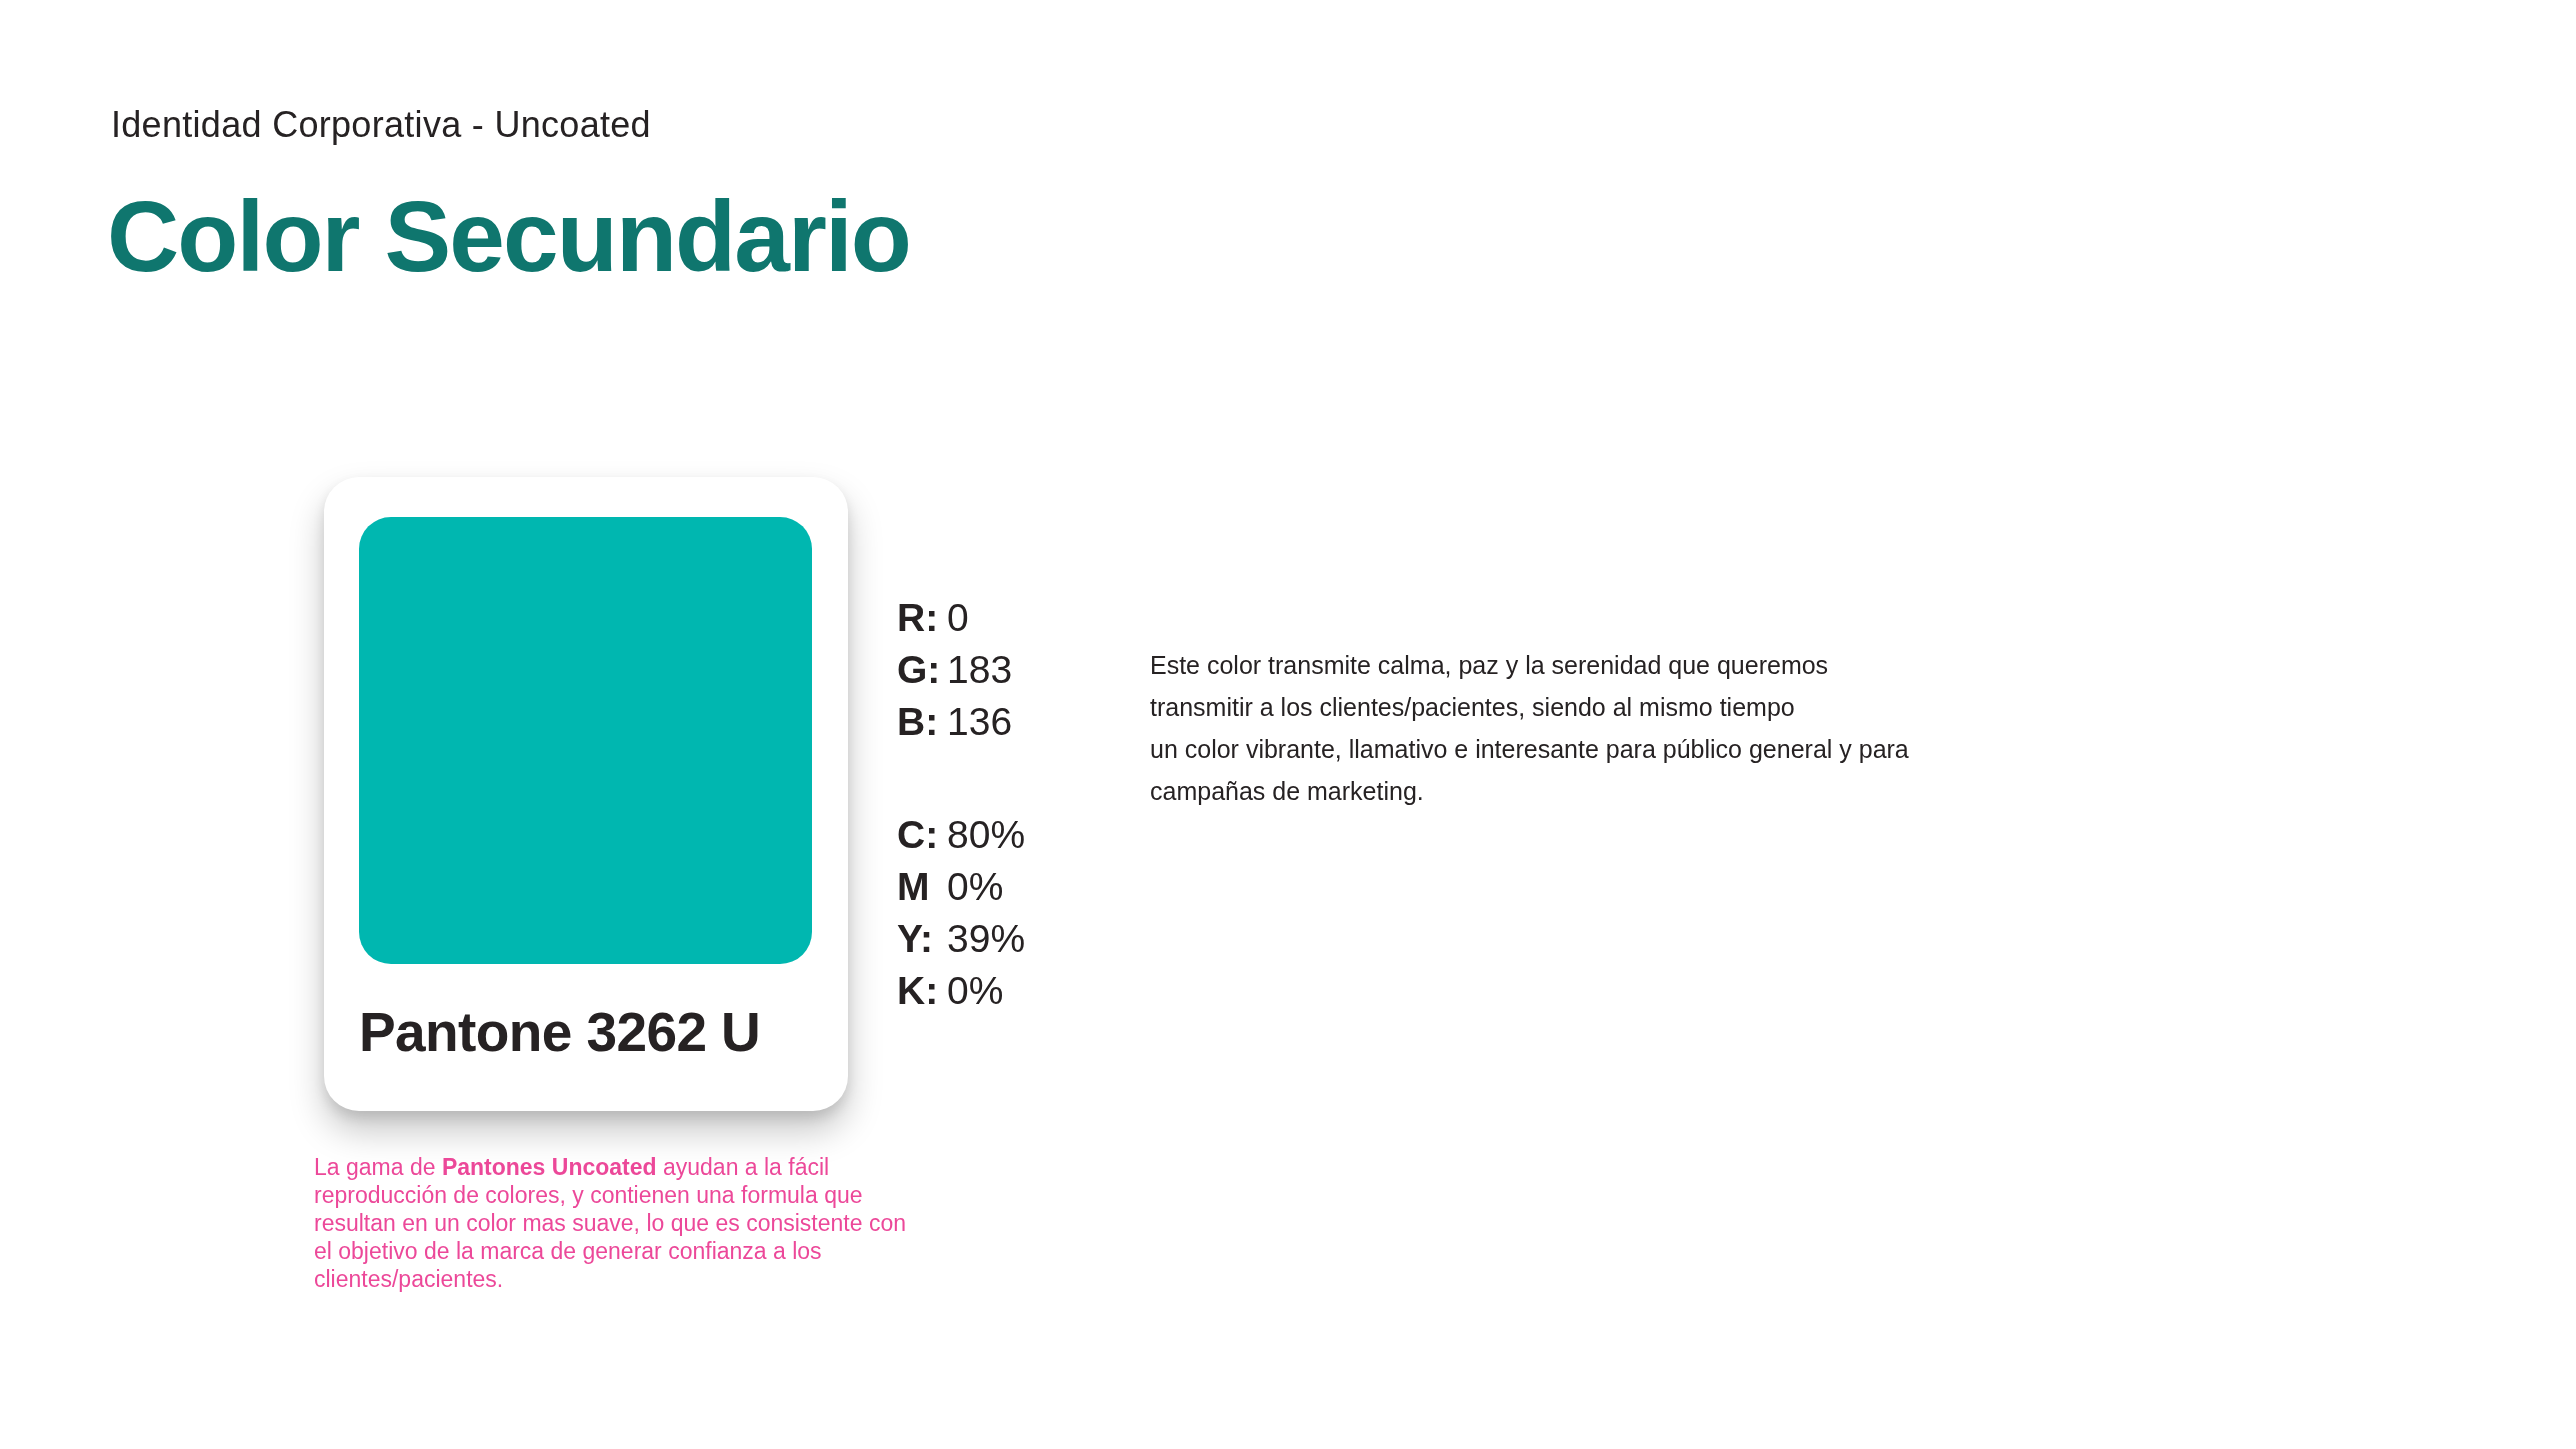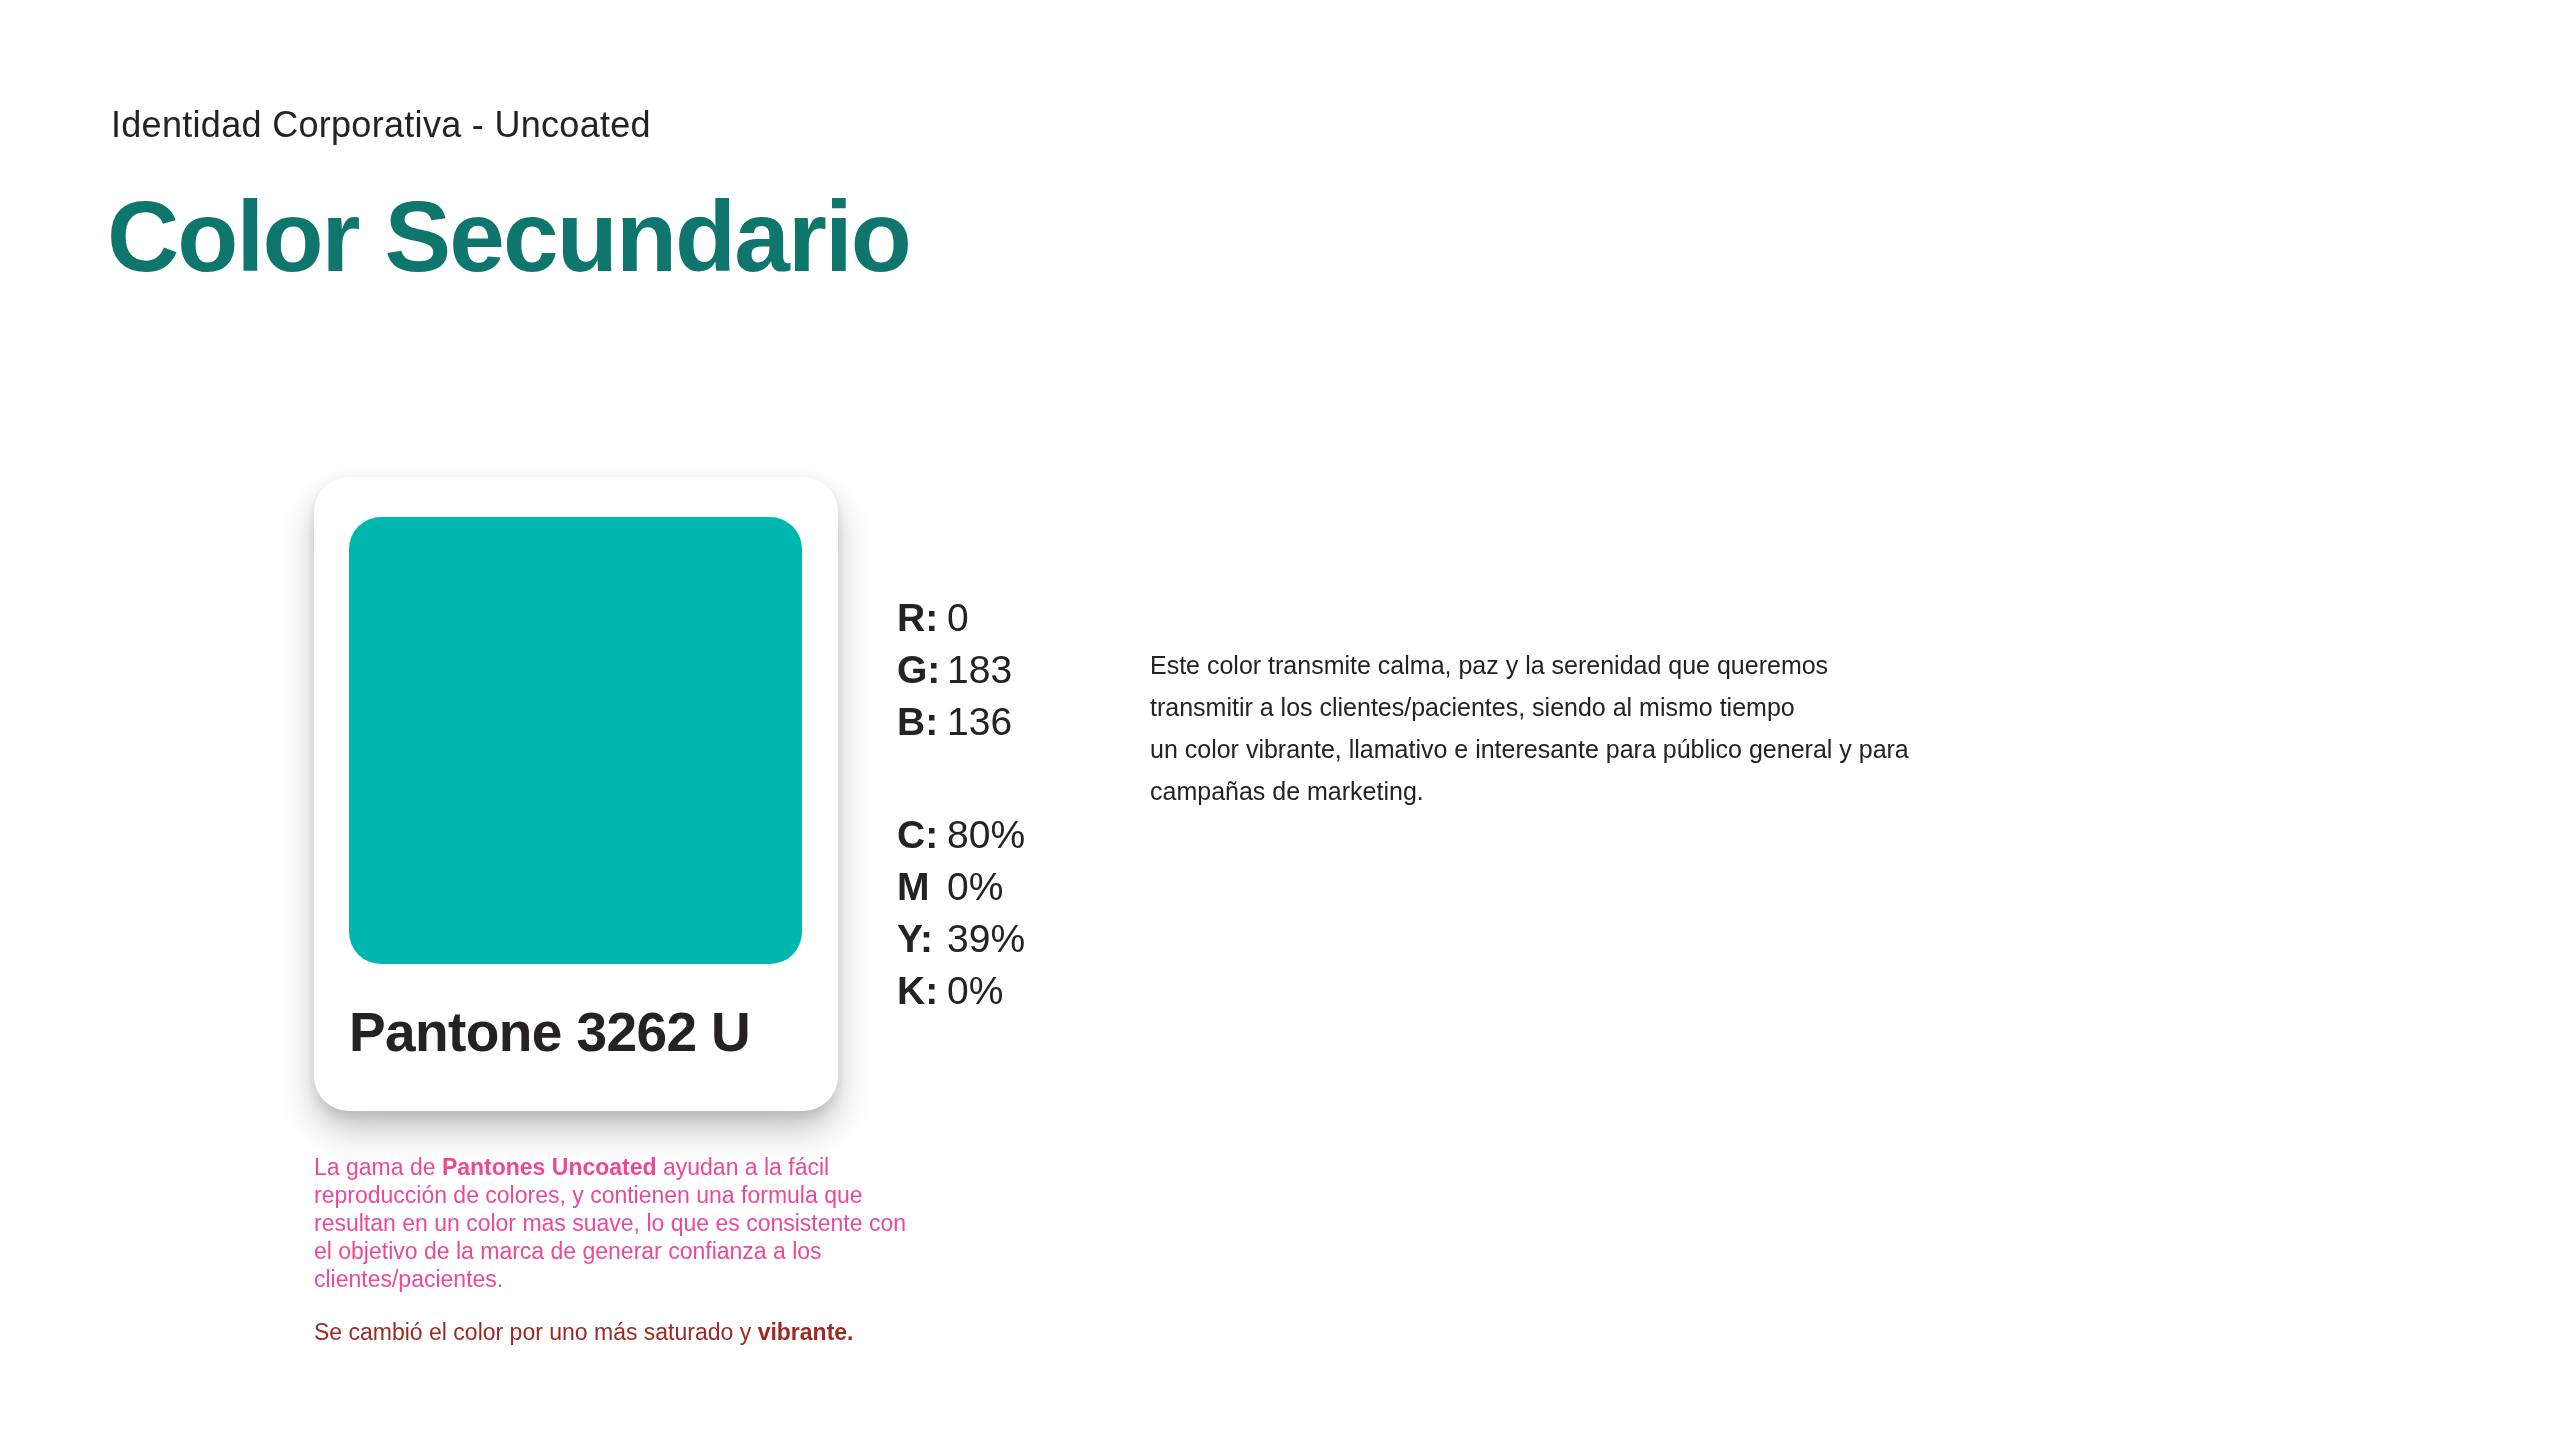--- a/index.html
+++ b/index.html
@@ -31,21 +31,21 @@
     top: 182px;
     margin: 0;
     font-size: 100px;
     line-height: 109px;
     font-weight: bold;
     letter-spacing: -1.9px;
     color: #0f766e;
   }
   .card {
     position: absolute;
-    left: 314px;
+    left: 324px;
     top: 477px;
     width: 524px;
     height: 634px;
     background: #ffffff;
     border-radius: 35px;
     box-shadow: 0 6.4px 11.6px rgba(0,0,0,0.10), 0 19.3px 35px rgba(0,0,0,0.22);
   }
   .swatch {
     position: absolute;
     left: 35px;
@@ -157,16 +157,15 @@
     </div>
   </div>
 
   <p class="description">Este color transmite calma, paz y la serenidad que queremos
 transmitir a los clientes/pacientes, siendo al mismo tiempo
 un color vibrante, llamativo e interesante para público general y para
 campañas de marketing.</p>
 
   <p class="note"><span>La gama de </span><strong>Pantones Uncoated</strong><span> ayudan a la fácil reproducción de colores, y contienen una formula que resultan en un color mas suave, lo que es consistente con el objetivo de la marca de generar confianza a los clientes/pacientes.</span></p>
 
-  <p class="change-note" style="color: rgb(155, 42, 35);"><span>Se cambió el color por uno más saturado y </span><strong>vibrante.</strong></p>
 
 </div>
 
 
 </body></html>

